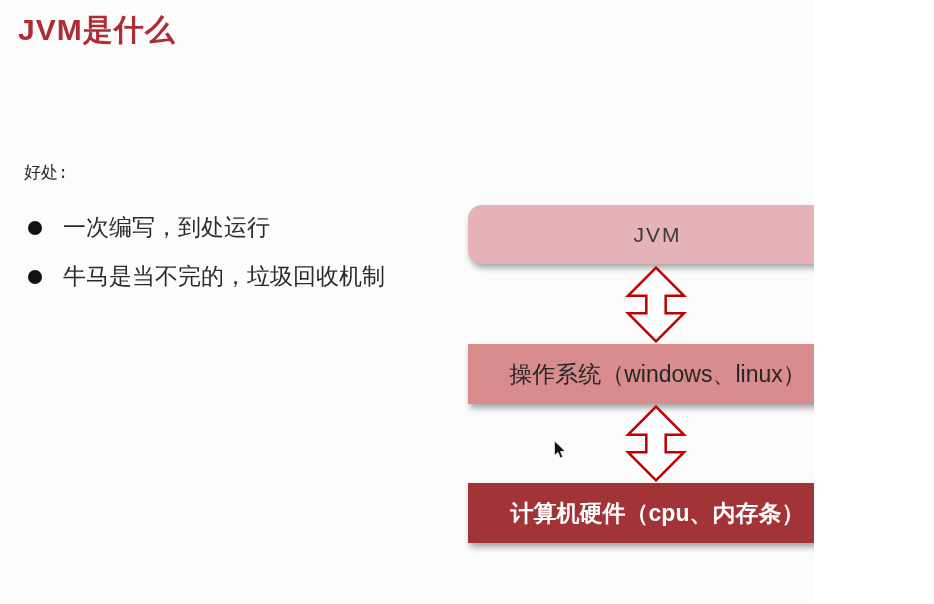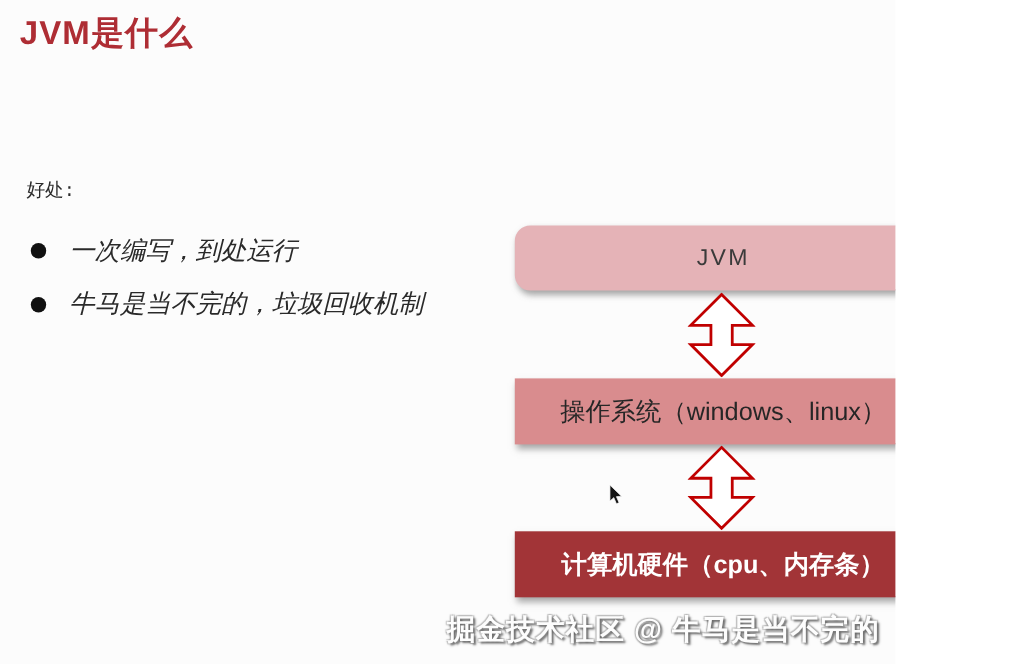--- a/index.html
+++ b/index.html
@@ -22,21 +22,21 @@
     white-space:pre-wrap;
   }
   .subtitle .red{color:#c4262c;}
   .benefits-label{
     position:absolute;left:24px;top:161px;
     font-size:17px;color:#2a2a2a;font-family:Liberation Mono, monospace;
   }
   .bullet-row{
     position:absolute;left:28px;
     display:flex;align-items:center;
-    font-size:23px;color:#2a2a2a;font-style:italic;
+    font-size:23px;color:#2a2a2a;
   }
   .bullet-row .dot{
     width:14px;height:14px;border-radius:50%;
     background:#111;flex:0 0 auto;
     margin-right:21px;
   }
   .bullet-row.b1{top:212px;}
   .bullet-row.b2{top:261px;}
   .diag-box{
     position:absolute;left:468px;width:379px;
@@ -102,15 +102,14 @@
   </svg>
 
   <div class="diag-box box-2" style="background: rgb(162, 52, 55); color: rgb(255, 255, 255);">
     <span>计算机硬件（cpu、内存条）</span>
   </div>
 
   <svg class="cursor" viewBox="0 0 13 20">
     <path d="M1.5,1 L1.5,15.5 L5,12.4 L7.4,18 L9.8,17 L7.4,11.5 L12,11.1 Z" fill="#141414" stroke="#f5f5f5" stroke-width="0.7"></path>
   </svg>
 
-  <div class="watermark">掘金技术社区 @ 牛马是当不完的</div>
 
 </div>
 
 </body></html>

